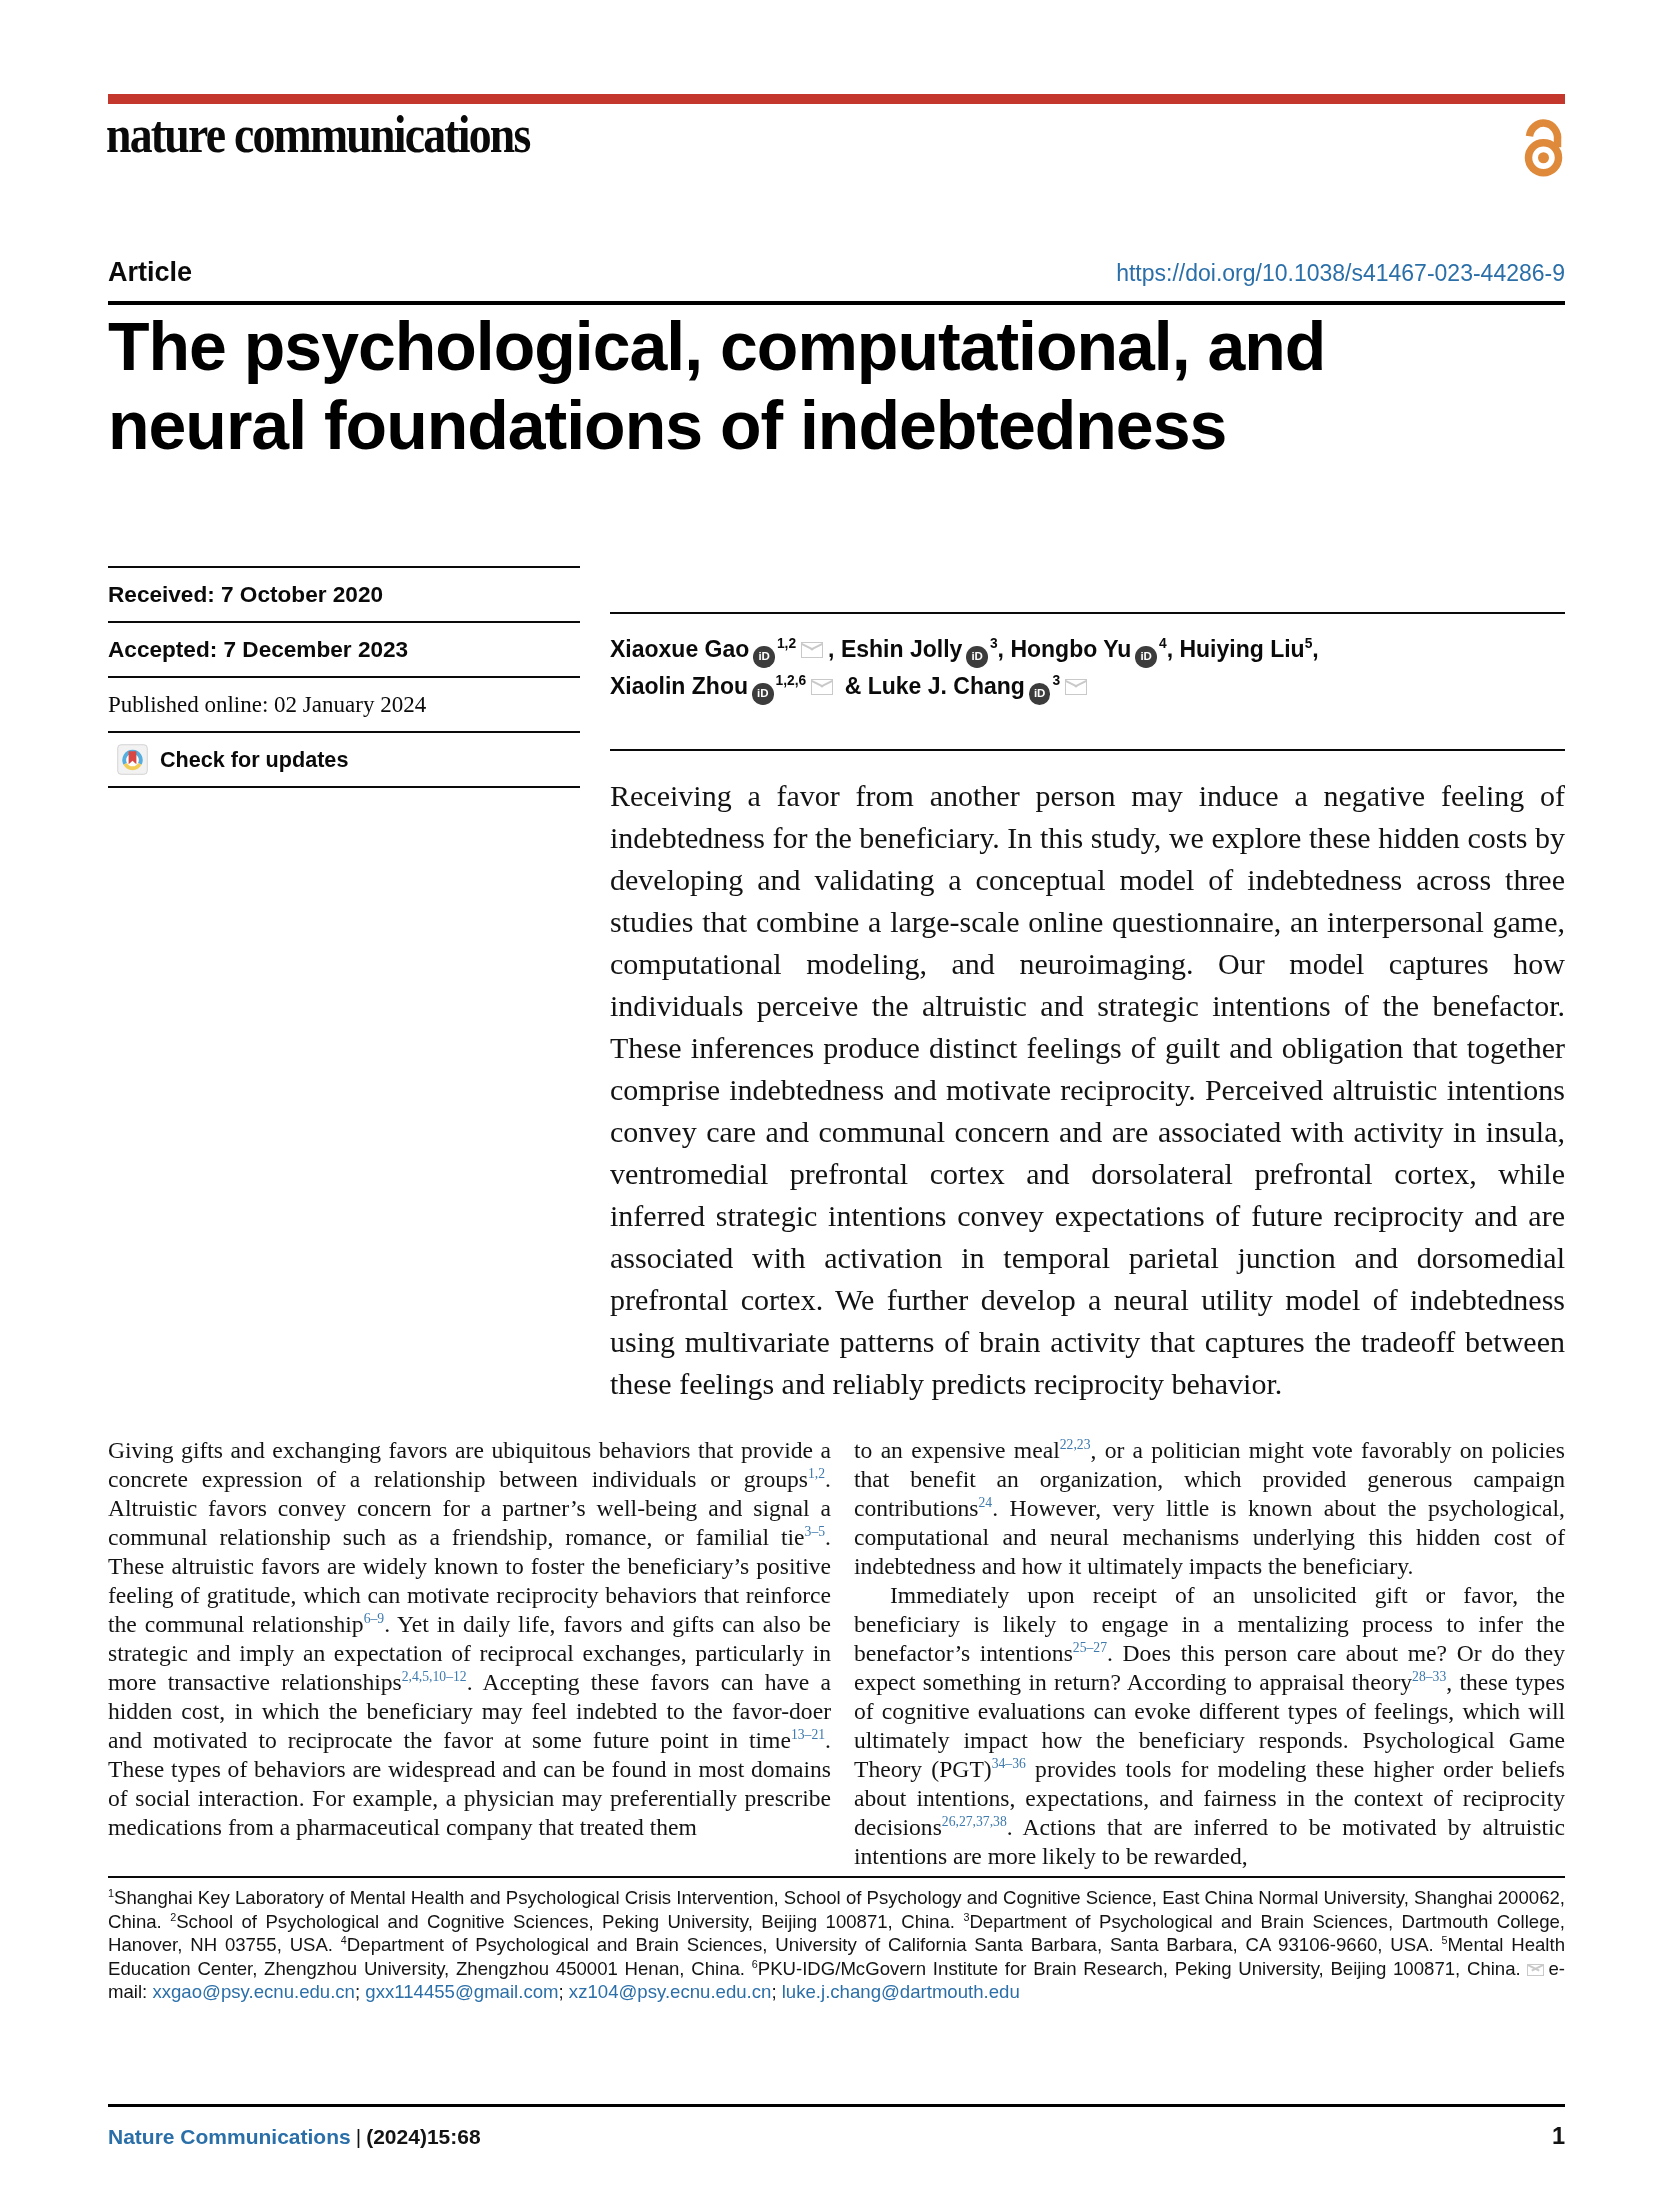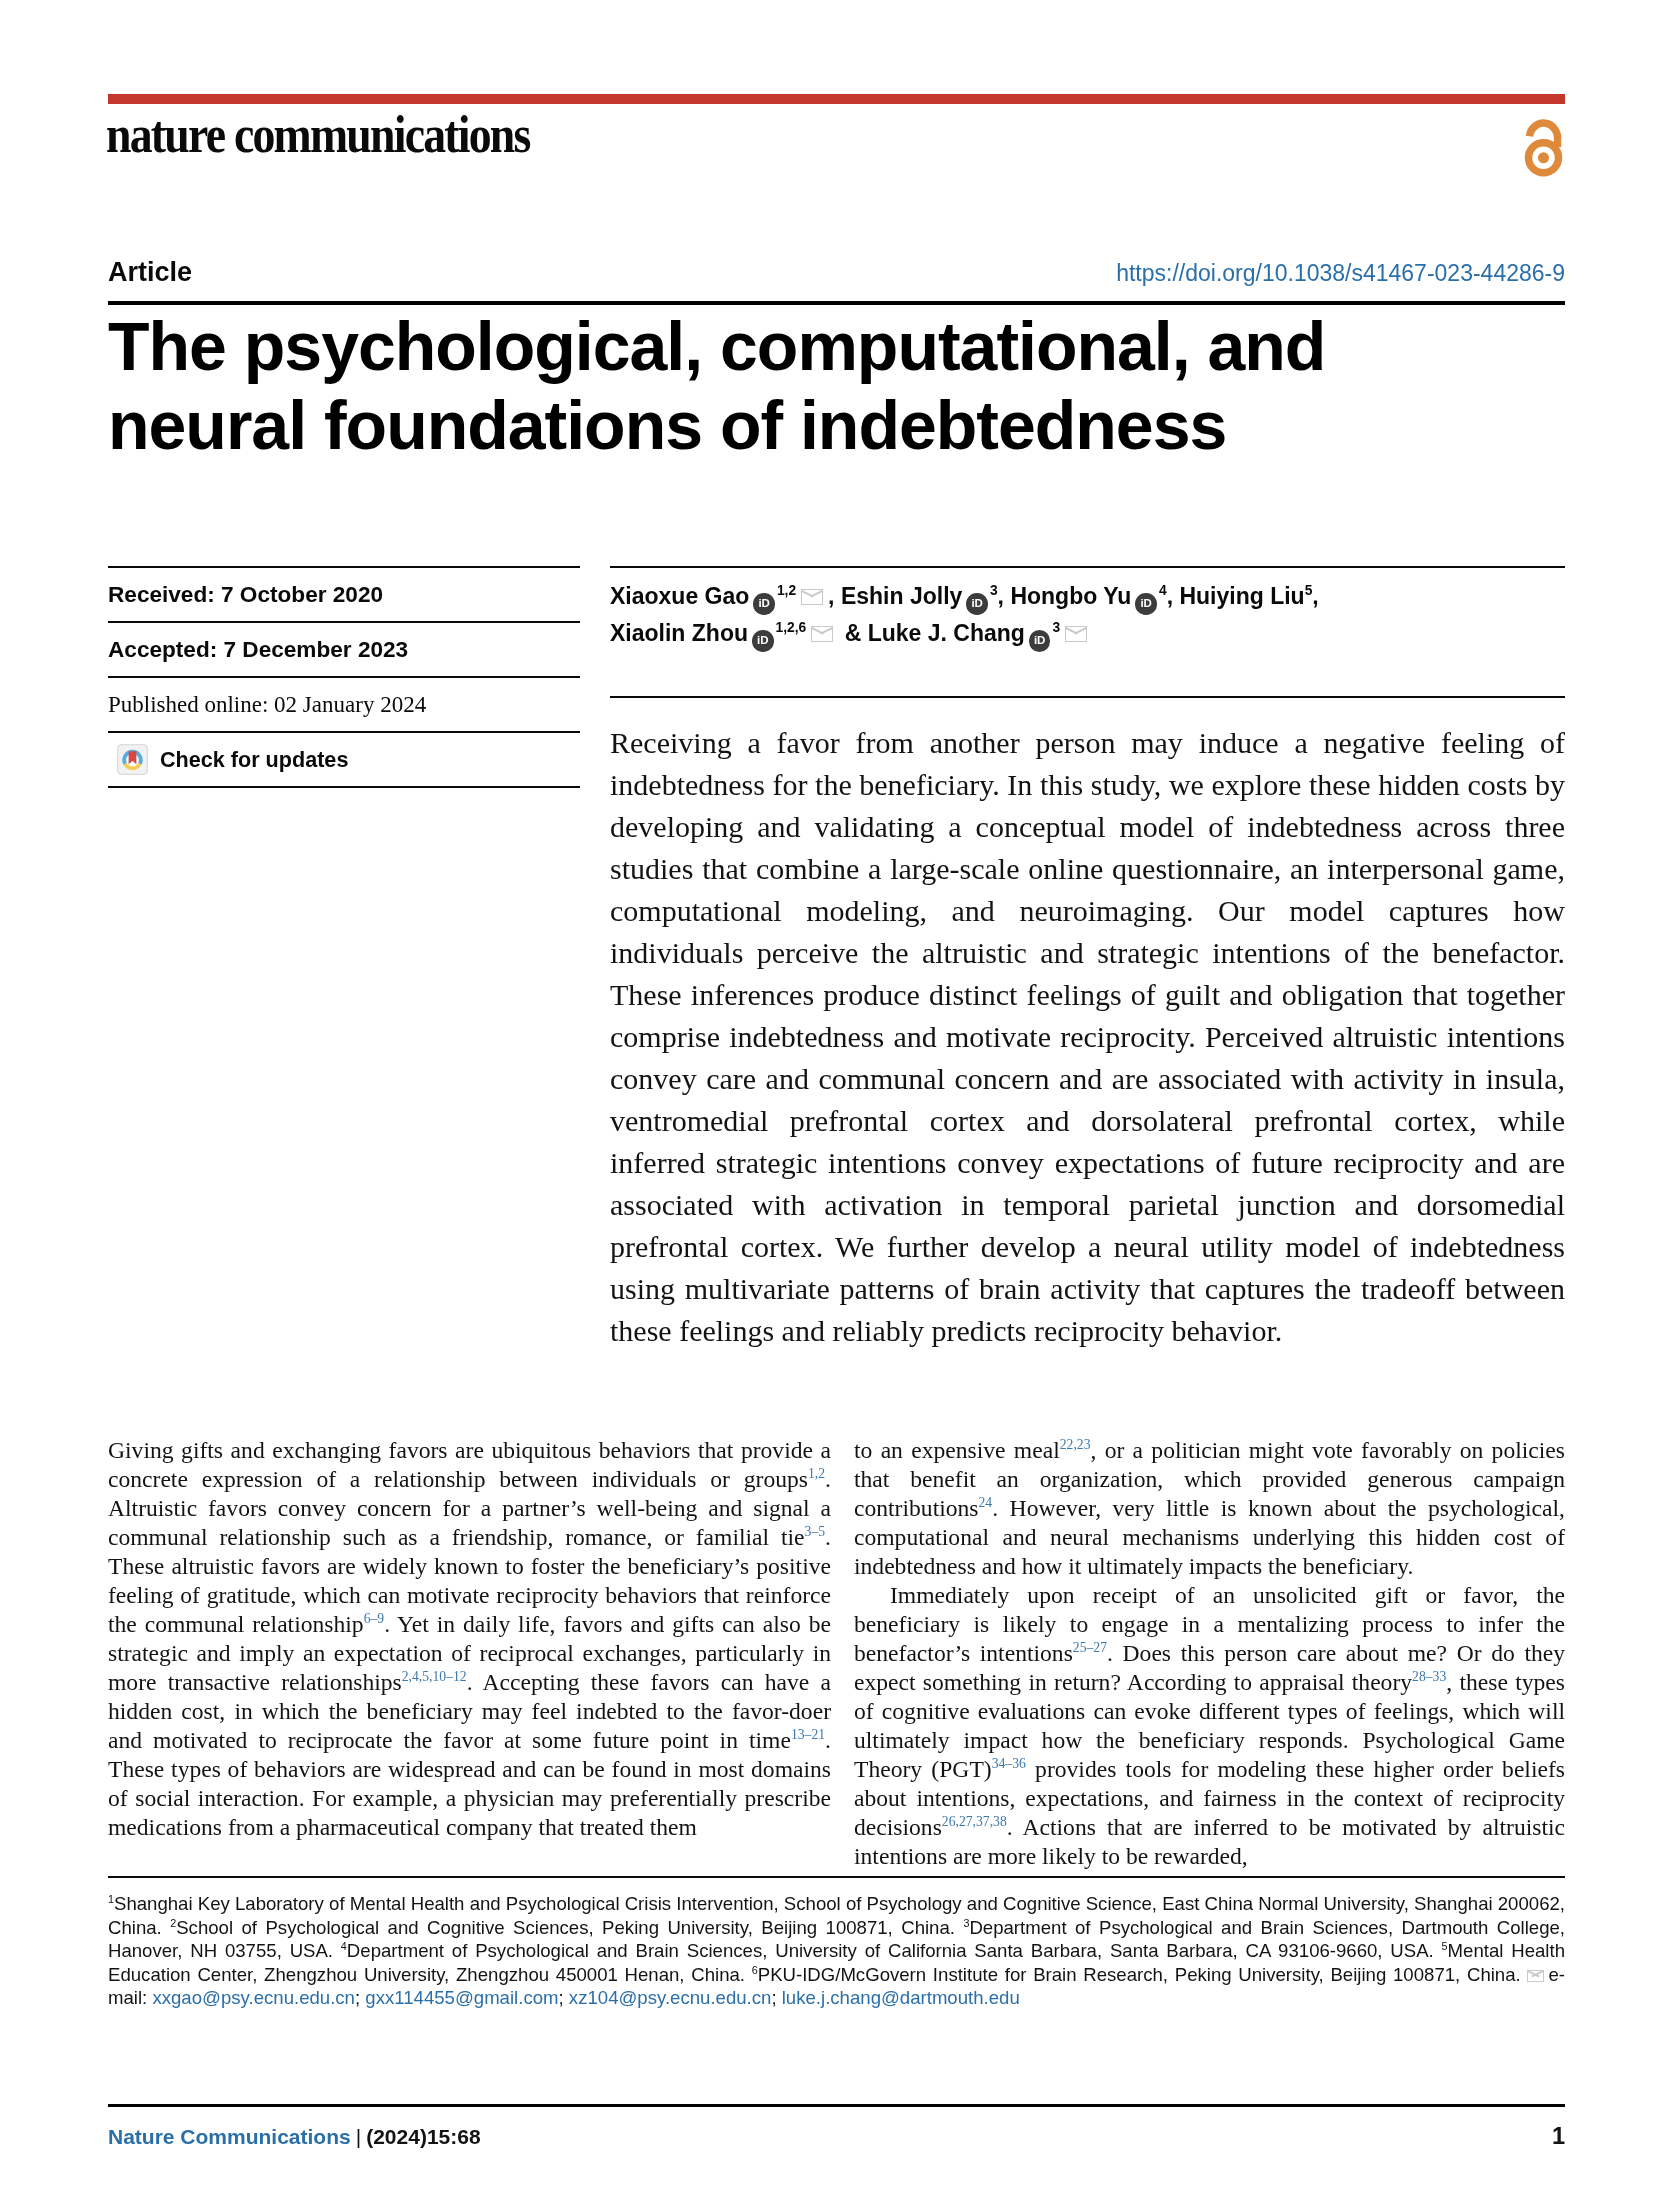--- a/index.html
+++ b/index.html
@@ -27,36 +27,36 @@
   
   .meta-left{left:108px;top:566px;width:472px;border-bottom:2px solid #0a0a0a;}
   .mrow{border-top:2px solid #0a0a0a;height:53px;display:flex;align-items:center;
         font-weight:700;font-size:22.6px;color:#0a0a0a;}
   .mrow.pub{font-family:"Liberation Serif",serif;font-weight:400;font-size:23px;}
   .mrow.check{gap:12px;cursor:pointer;padding-left:9px;}
   .check-label{font-weight:700;font-size:21.6px;}
 
   
   .meta-right{left:610px;top:566px;width:955px;}
-  .authors{border-top:2.5px solid #0a0a0a;padding-top:10px;font-weight:700;
-           font-size:23px;line-height:37px;color:#0a0a0a;}
+  .authors{border-top:2.5px solid #0a0a0a;padding-top:17px;font-weight:700;
+           font-size:23px;line-height:37px;color:#0a0a0a;margin-top:46px;}
   .abstract{margin-top:44px;border-top:2.5px solid #0a0a0a;padding-top:24px;
             font-family:"Liberation Serif",serif;font-size:30px;line-height:42px;
             text-align:justify;color:#131313;hyphens:auto;}
 
   
   .bodycol{position:absolute;top:1436px;font-family:"Liberation Serif",serif;
            font-size:23.6px;line-height:29px;text-align:justify;color:#131313;hyphens:auto;}
   .c1{left:108px;width:723px;}
   .c2{left:854px;width:711px;}
   .bodycol p{margin:0;}
   .c2 p + p{text-indent:36px;}
 
   
-  .footnote{left:108px;top:1876px;width:1457px;border-top:2.5px solid #0a0a0a;padding-top:14px;}
+  .footnote{left:108px;top:1876px;width:1457px;border-top:2.5px solid #0a0a0a;padding-top:8px;}
   .footnote-text{font-size:18.6px;line-height:23.6px;text-align:justify;color:#131313;}
 
   
   .pagefoot-rule{left:108px;top:2104px;width:1457px;height:3px;background:#000;}
   .pagefoot{left:108px;top:2123px;width:1457px;display:flex;
             justify-content:space-between;align-items:baseline;font-weight:700;font-size:21px;}
   .foot-journal{color:#2b6fa9;cursor:pointer;}
   .foot-sep{padding:0 5px;font-weight:400;}
   .page-num{font-size:23.6px;}
 

